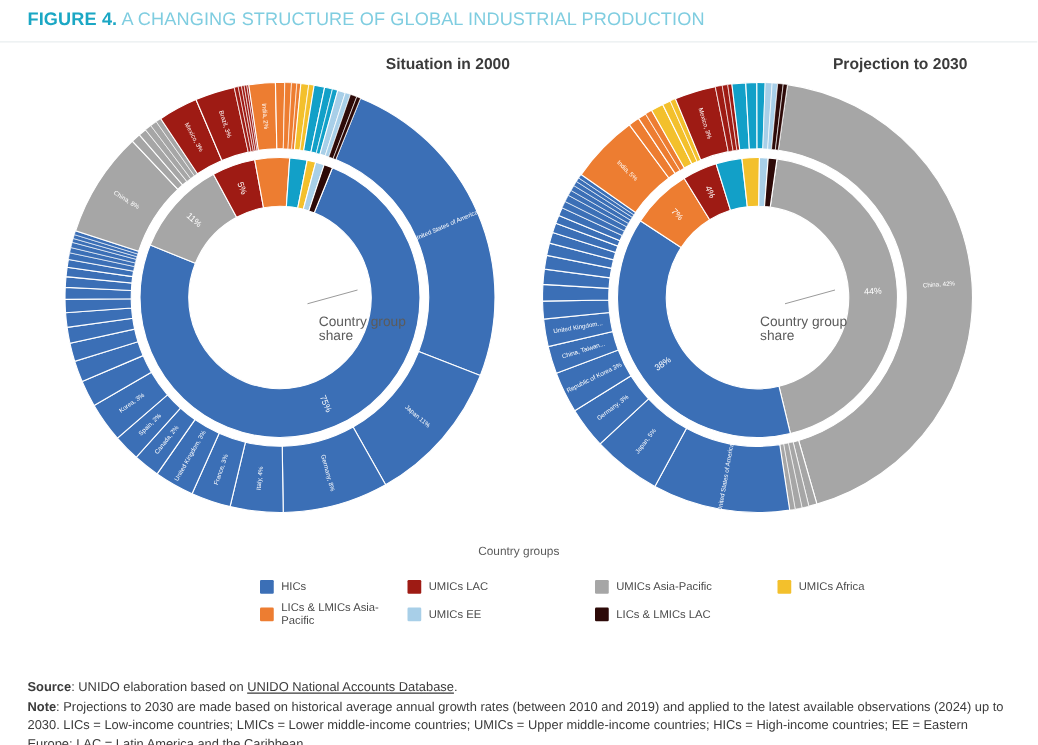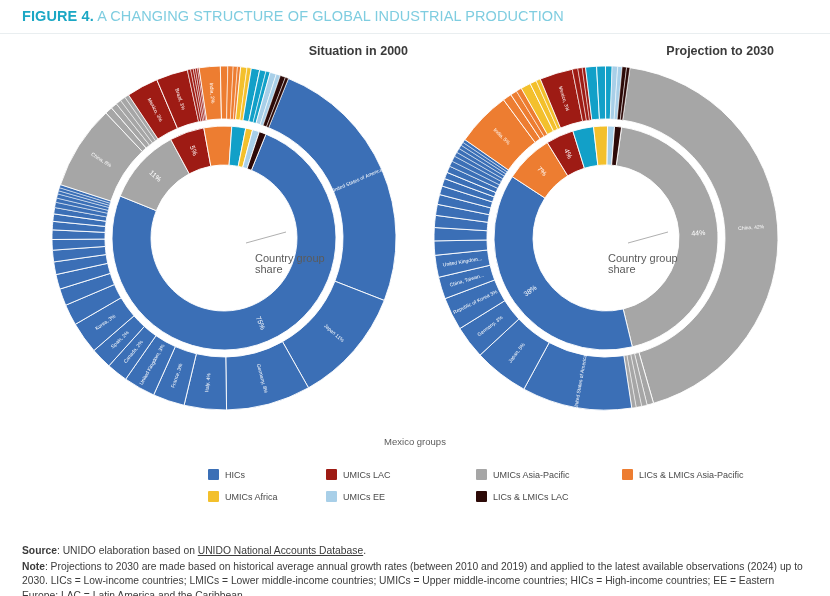--- a/index.html
+++ b/index.html
@@ -42,21 +42,21 @@
 
   .legend-heading{
     position:absolute;top:436px;left:0;width:830px;text-align:center;
     font-size:9.5px;color:#5b5b5b;
   }
   .legend{
     position:absolute;top:458px;left:208px;width:540px;
     display:grid;grid-template-columns:118px 150px 146px 140px;
     grid-auto-rows:22px;column-gap:0;row-gap:0;
   }
-  .legend-item{display:flex;align-items:flex-end;gap:6px;}
+  .legend-item{display:flex;align-items:center;gap:6px;}
   .legend-swatch{width:11px;height:11px;flex:0 0 11px;margin-top:1px;border-radius:1px;}
   .legend-label{font-size:9px;color:#4a4a4a;line-height:10.5px;}
 
   .footer{
     position:absolute;left:22px;top:512px;width:790px;
     font-size:10.3px;line-height:14.6px;color:#3b3b3b;margin-top:32px;
   }
   .footer b{font-weight:bold;}
   .footer .u{text-decoration:underline;}
   .footer p{margin:0 0 1px 0;}
@@ -231,41 +231,41 @@
       <path d="M196.62188322938496,5.240701769790547 A172,172 0 0 1 199.93777336513216,5.673892176450039 L192.56159901424843,58.15809981975322 A119,119 0 0 0 190.26746572265588,57.85839250351789 Z" fill="#2d0a08" stroke="#ffffff" stroke-width="0.5"></path>
       <path d="M 198,181 L 238,170" class="leader"></path>
     </svg>
   </div>
 
 <div class="center-label" id="center-left">Country group
 share</div>
 <div class="center-label" id="center-right">Country group
 share</div>
 
-<div class="legend-heading">Mexico groups</div>
+<div class="legend-heading">Country groups</div>
 <div class="legend" id="legend">
     <div class="legend-item">
       <span class="legend-swatch" style="background: rgb(59, 111, 182);"></span>
       <span class="legend-label">HICs</span>
     </div>
     <div class="legend-item">
       <span class="legend-swatch" style="background: rgb(158, 27, 20);"></span>
       <span class="legend-label">UMICs LAC</span>
     </div>
     <div class="legend-item">
       <span class="legend-swatch" style="background: rgb(166, 166, 166);"></span>
       <span class="legend-label">UMICs Asia-Pacific</span>
     </div>
     <div class="legend-item">
+      <span class="legend-swatch" style="background: rgb(243, 192, 44);"></span>
+      <span class="legend-label">UMICs Africa</span>
+    </div>
+    <div class="legend-item">
       <span class="legend-swatch" style="background: rgb(237, 125, 49);"></span>
       <span class="legend-label">LICs &amp; LMICs Asia-Pacific</span>
-    </div>
-    <div class="legend-item">
-      <span class="legend-swatch" style="background: rgb(243, 192, 44);"></span>
-      <span class="legend-label">UMICs Africa</span>
     </div>
     <div class="legend-item">
       <span class="legend-swatch" style="background: rgb(168, 207, 232);"></span>
       <span class="legend-label">UMICs EE</span>
     </div>
     <div class="legend-item">
       <span class="legend-swatch" style="background: rgb(45, 10, 8);"></span>
       <span class="legend-label">LICs &amp; LMICs LAC</span>
     </div>
   </div>

